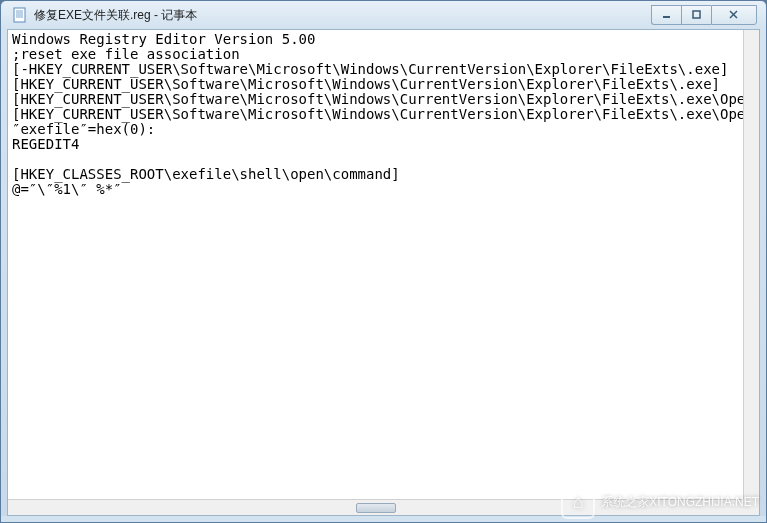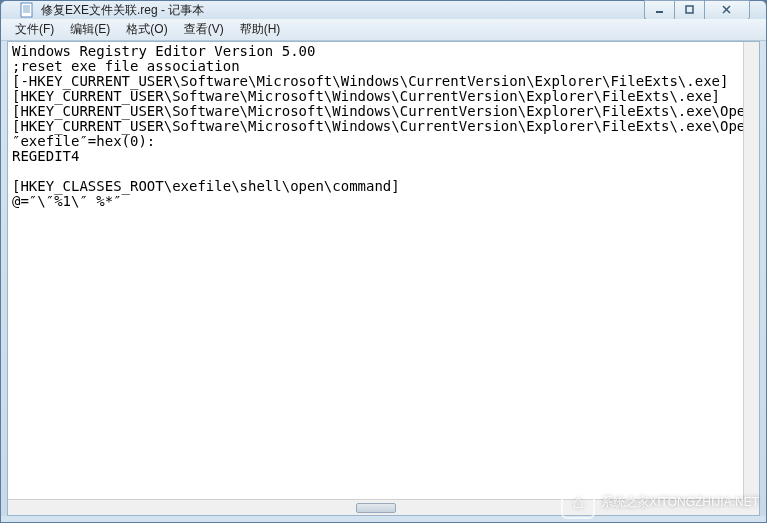--- a/index.html
+++ b/index.html
@@ -17,24 +17,24 @@
       left: 0;
       width: 767px;
       height: 523px;
       background: linear-gradient(to bottom, #d6e4f0 0%, #c8dae9 100%);
       border: 1px solid #5a7ca0;
       border-radius: 6px 6px 0 0;
       display: flex;
       flex-direction: column;
     }
     .titlebar {
-      height: 18px;
-      display: flex;
-      align-items: center;
-      padding: 0 16px;
+      height: 28px;
+      display: flex;
+      align-items: center;
+      padding: 0 9px;
       background: linear-gradient(to bottom, #e8f0f8 0%, #d2e2ef 100%);
       border-radius: 6px 6px 0 0;
     }
     .titlebar-icon {
       width: 16px;
       height: 16px;
       margin: 0 6px 0 2px;
     }
     .titlebar-text {
       flex: 1;
@@ -178,27 +178,20 @@
       </div>
       <div class="win-btn">
         <svg width="10" height="10">
             <line x1="1" y1="1" x2="8" y2="8" stroke="#3a5a75" stroke-width="1.5"></line>
             <line x1="8" y1="1" x2="1" y2="8" stroke="#3a5a75" stroke-width="1.5"></line>
           </svg>
       </div>
     </div>
   </div>
 
-  <div class="menubar">
-    <span class="menu-item">文件(F)</span>
-    <span class="menu-item">编辑(E)</span>
-    <span class="menu-item">格式(O)</span>
-    <span class="menu-item">查看(V)</span>
-    <span class="menu-item">帮助(H)</span>
-  </div>
 
   <div class="client-area">
     <div class="text-content" id="text-content">Windows Registry Editor Version 5.00
 ;reset exe file association
 [-HKEY_CURRENT_USER\Software\Microsoft\Windows\CurrentVersion\Explorer\FileExts\.exe]
 [HKEY_CURRENT_USER\Software\Microsoft\Windows\CurrentVersion\Explorer\FileExts\.exe]
 [HKEY_CURRENT_USER\Software\Microsoft\Windows\CurrentVersion\Explorer\FileExts\.exe\OpenWit
 [HKEY_CURRENT_USER\Software\Microsoft\Windows\CurrentVersion\Explorer\FileExts\.exe\OpenWit
 ″exefile″=hex(0):
 REGEDIT4

